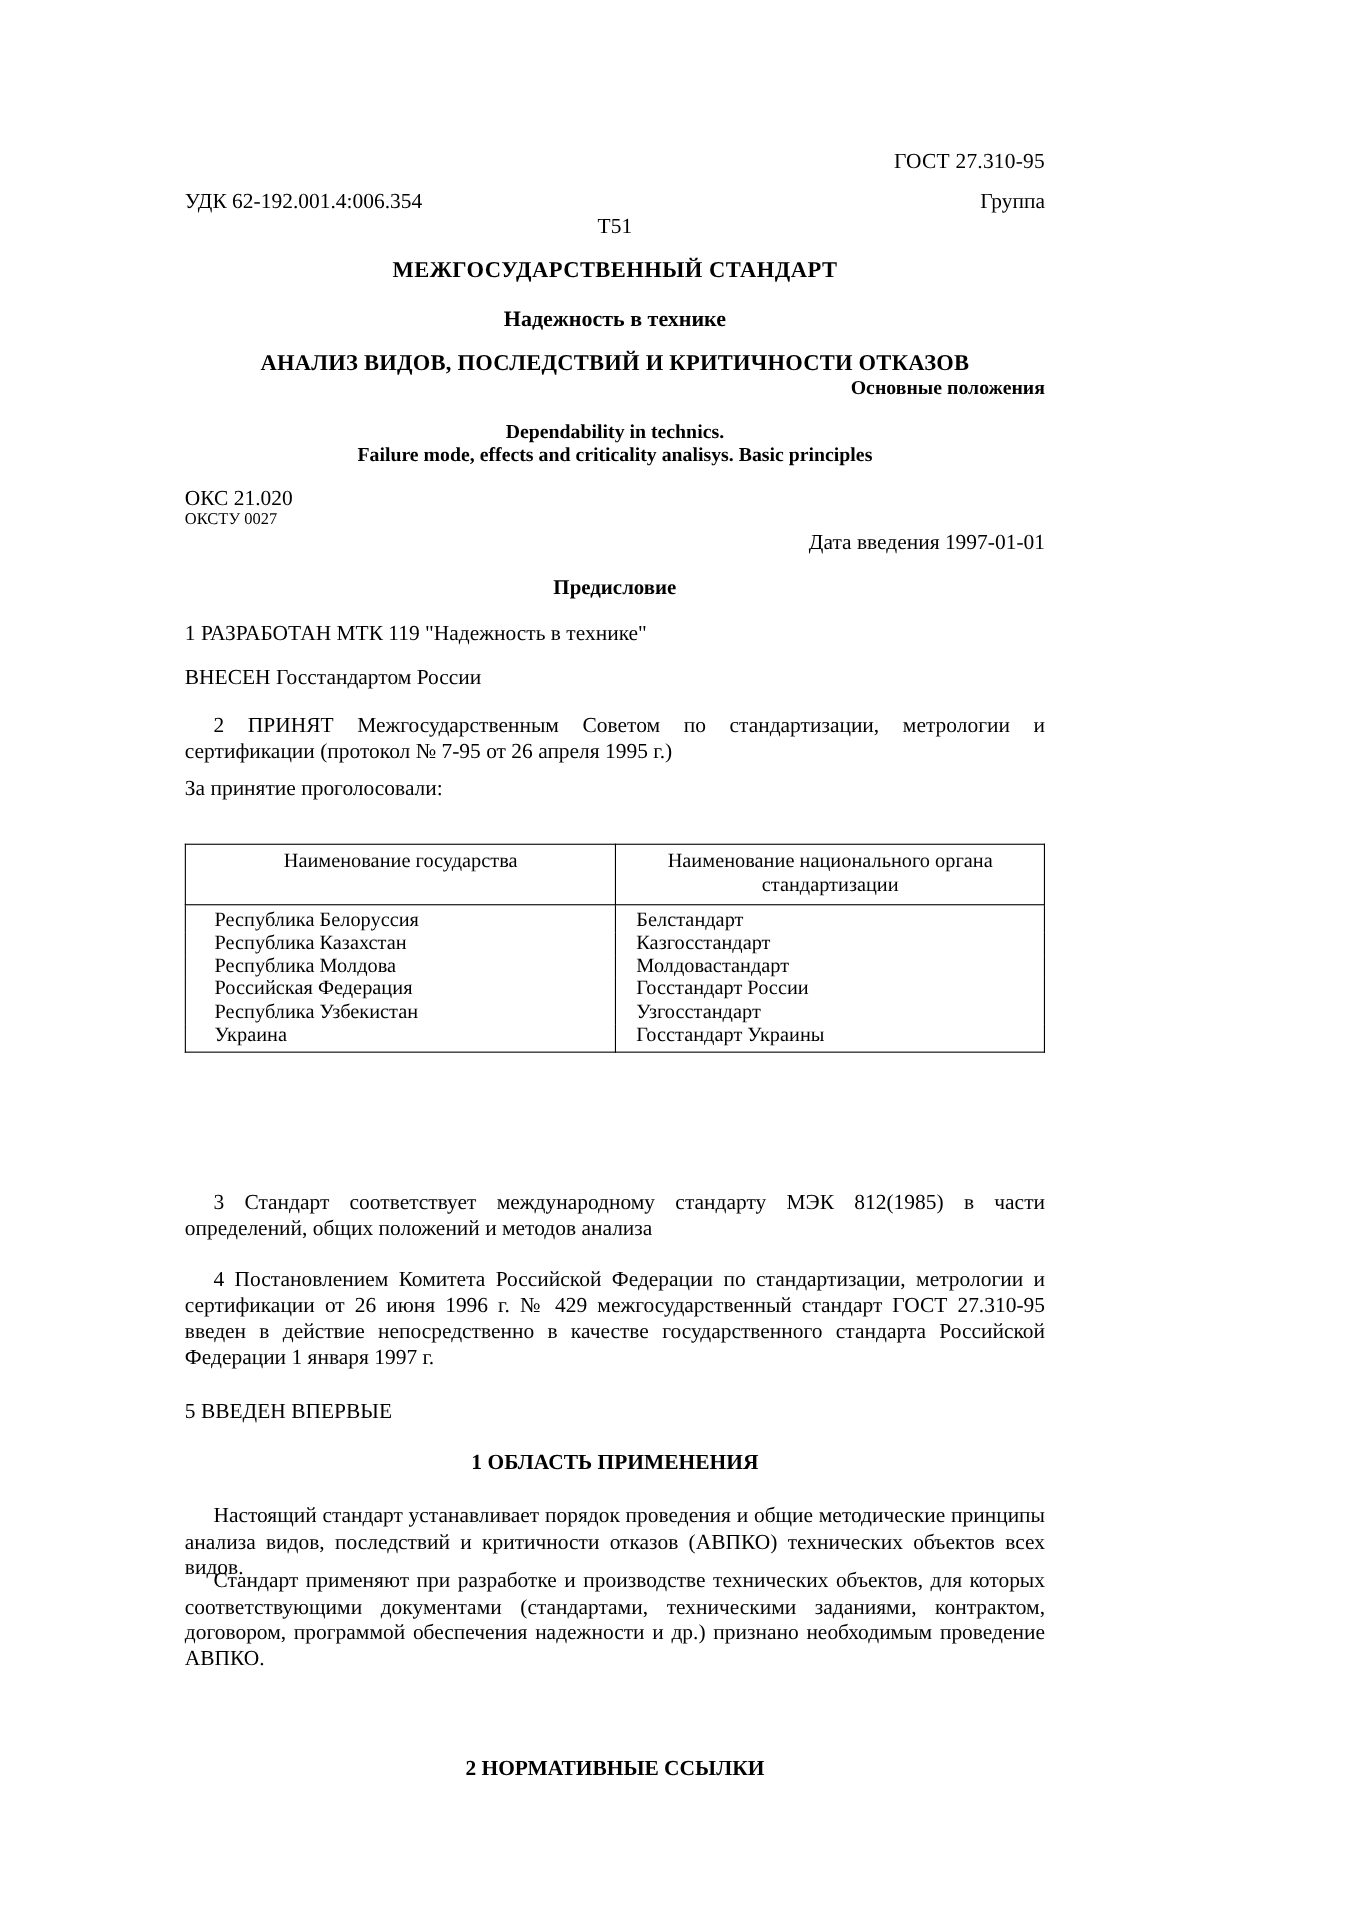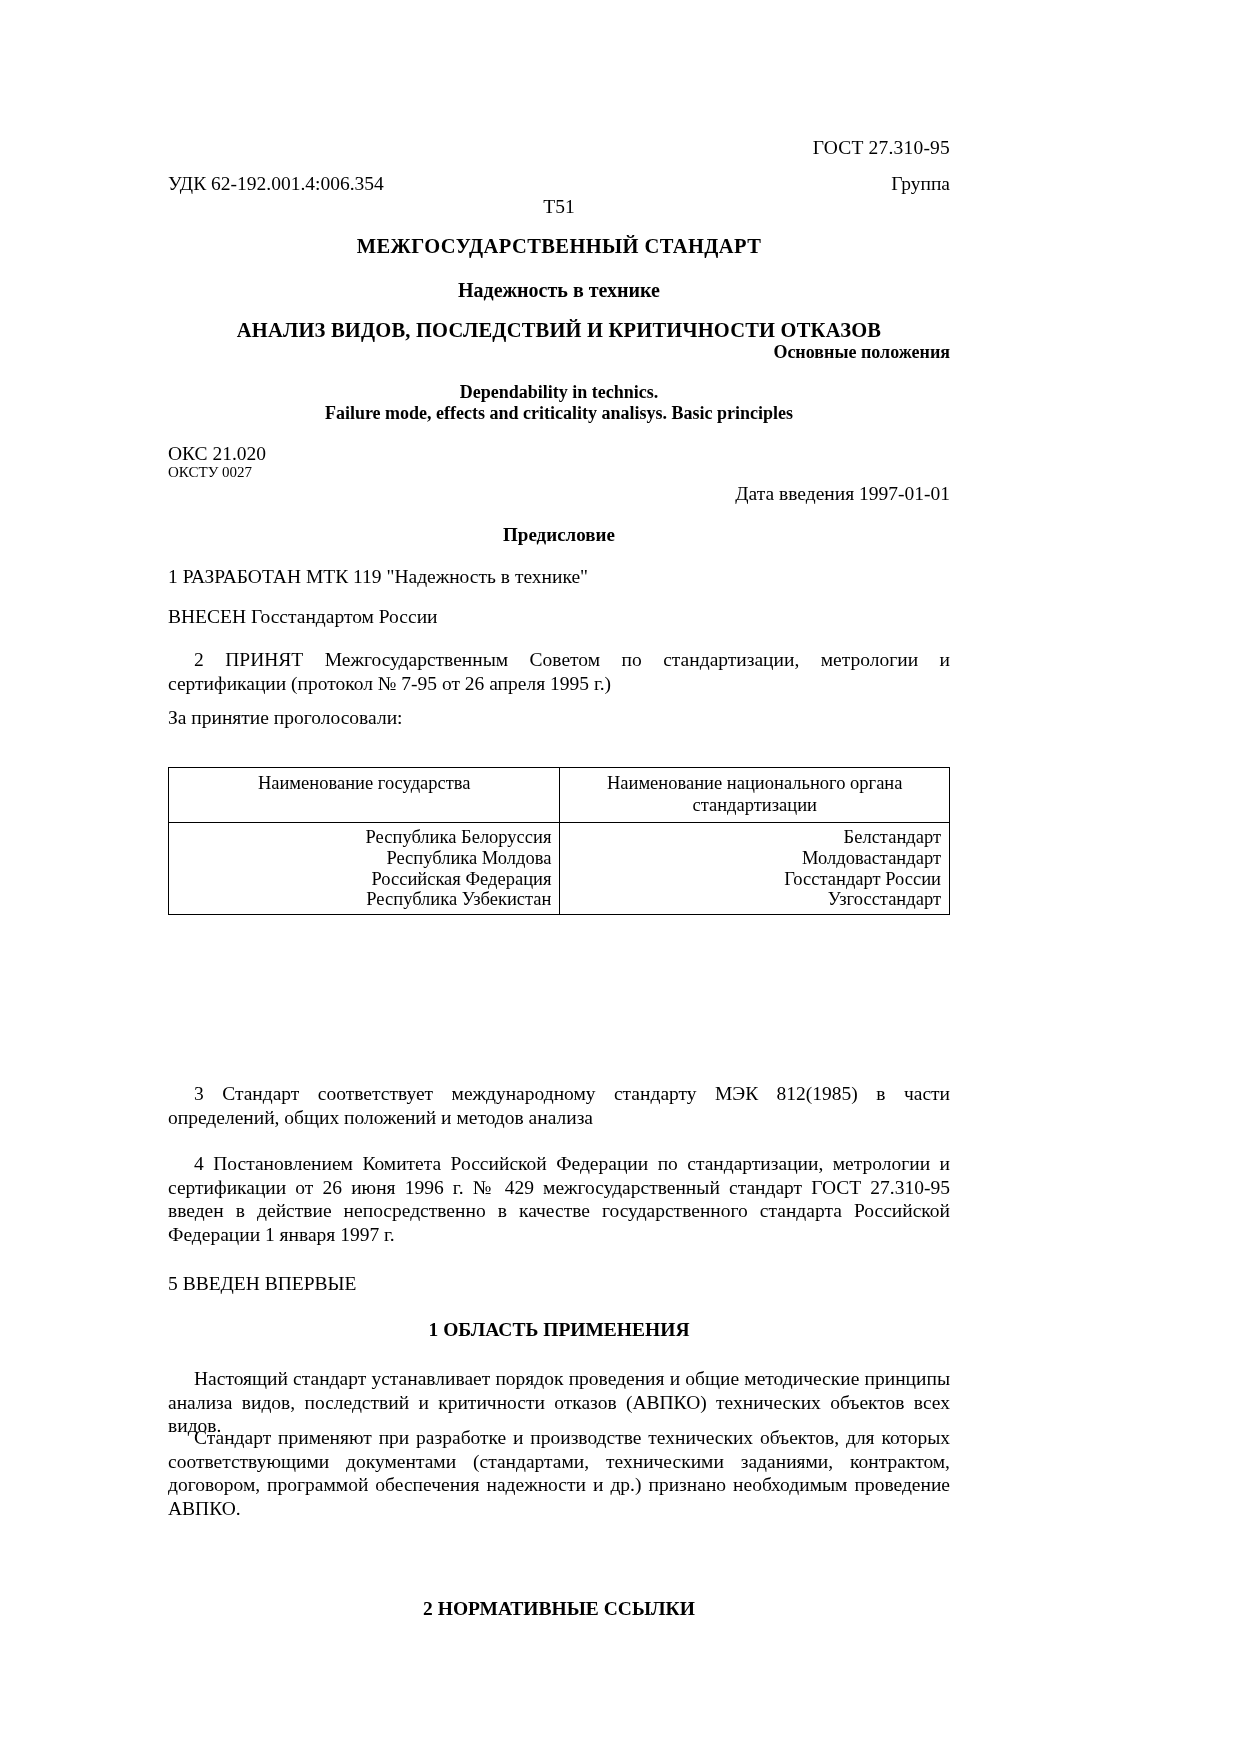--- a/index.html
+++ b/index.html
@@ -193,21 +193,20 @@
     height: 20.8px;
   }
   table.states td.c2 {
     padding-left: 18px;
   }
   table.states col.left  { width: 392px; }
   table.states col.right { width: 390px; }
   table.states tr.body-row td {
     border-top: none;
     border-bottom: none;
-    text-align: right;
   }
   table.states tr.body-row:first-of-type td {
     border-top: 1.3px solid #000;
     padding-top: 4px;
   }
   table.states tr.body-row:last-of-type td {
     border-bottom: 1.3px solid #000;
     padding-bottom: 4px;
   }
 
@@ -271,30 +270,38 @@
             <span>стандартизации</span>
           </th>
         </tr>
       </thead>
       <tbody>
         <tr class="body-row">
           <td>Республика Белоруссия</td>
           <td class="c2">Белстандарт</td>
         </tr>
         <tr class="body-row">
+          <td>Республика Казахстан</td>
+          <td class="c2">Казгосстандарт</td>
+        </tr>
+        <tr class="body-row">
           <td>Республика Молдова</td>
           <td class="c2">Молдовастандарт</td>
         </tr>
         <tr class="body-row">
           <td>Российская Федерация</td>
           <td class="c2">Госстандарт России</td>
         </tr>
         <tr class="body-row">
           <td>Республика Узбекистан</td>
           <td class="c2">Узгосстандарт</td>
+        </tr>
+        <tr class="body-row">
+          <td>Украина</td>
+          <td class="c2">Госстандарт Украины</td>
         </tr>
       </tbody>
     </table>
 
     <div class="p indent item3">3 Стандарт соответствует международному стандарту МЭК  812(1985) в части определений, общих положений и методов анализа</div>
     <div class="p indent item4">4 Постановлением Комитета Российской Федерации по стандартизации, метрологии и сертификации от 26 июня 1996 г. № 429 межгосударственный стандарт ГОСТ 27.310-95 введен в действие непосредственно в качестве государственного стандарта Российской Федерации 1 января 1997 г.</div>
     <div class="p nojust item5">5 ВВЕДЕН ВПЕРВЫЕ</div>
 
     <div class="h1sec sec1">1 ОБЛАСТЬ ПРИМЕНЕНИЯ</div>
     <div class="p indent para-scope1">Настоящий стандарт устанавливает порядок проведения и общие методические принципы анализа видов, последствий и критичности отказов (АВПКО) технических объектов всех видов.</div>

